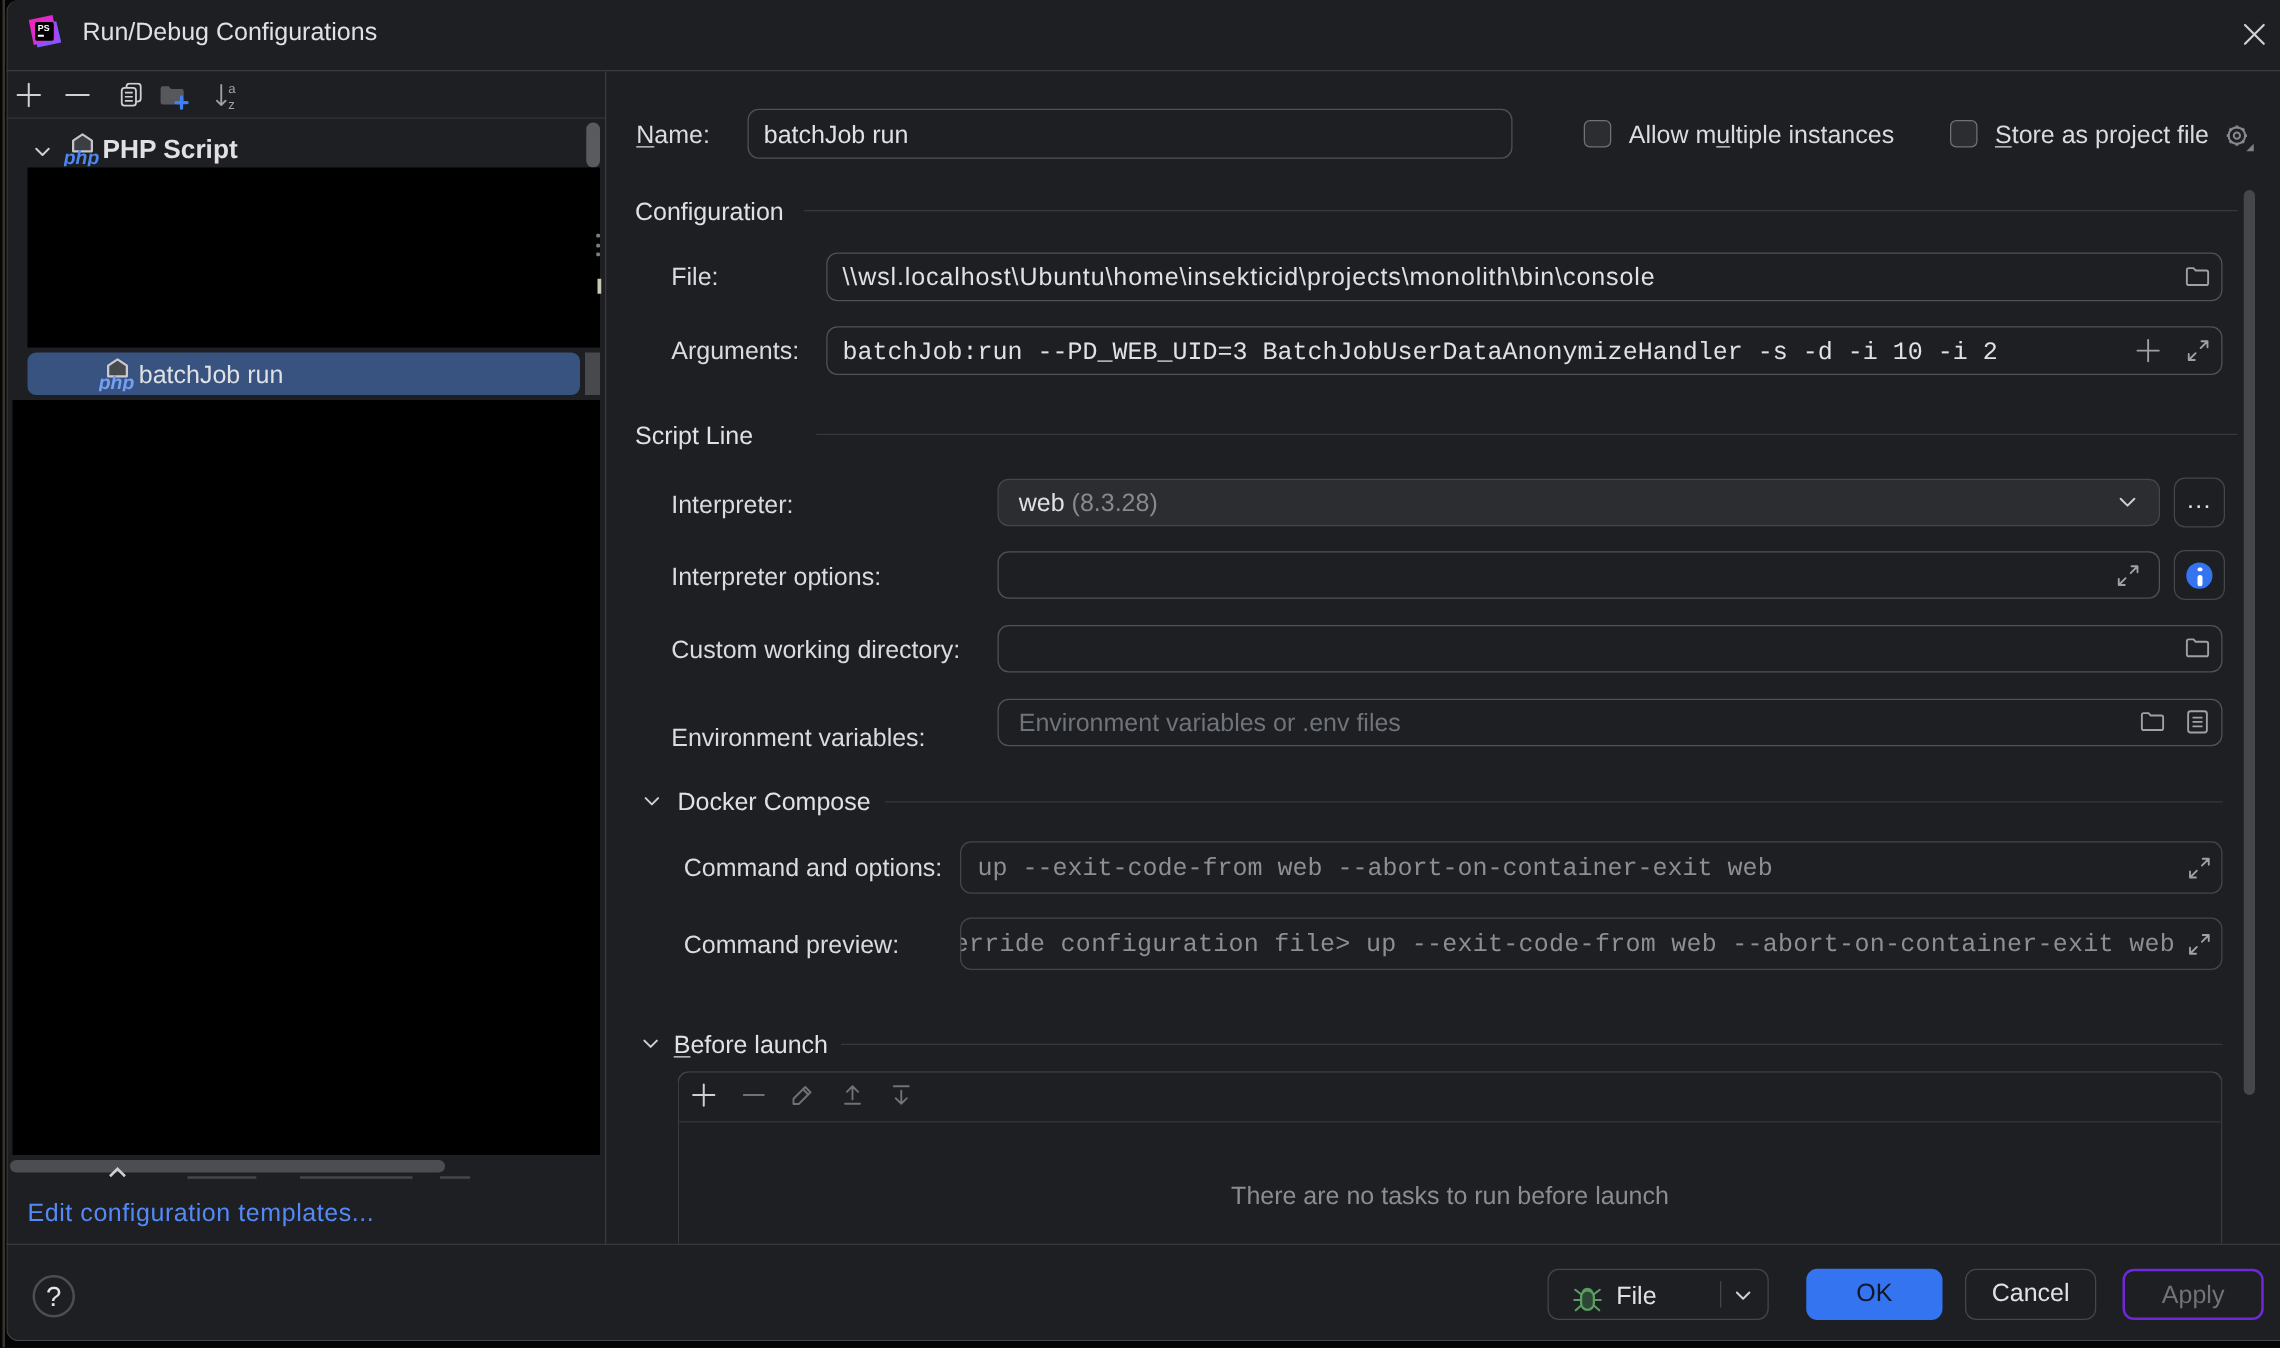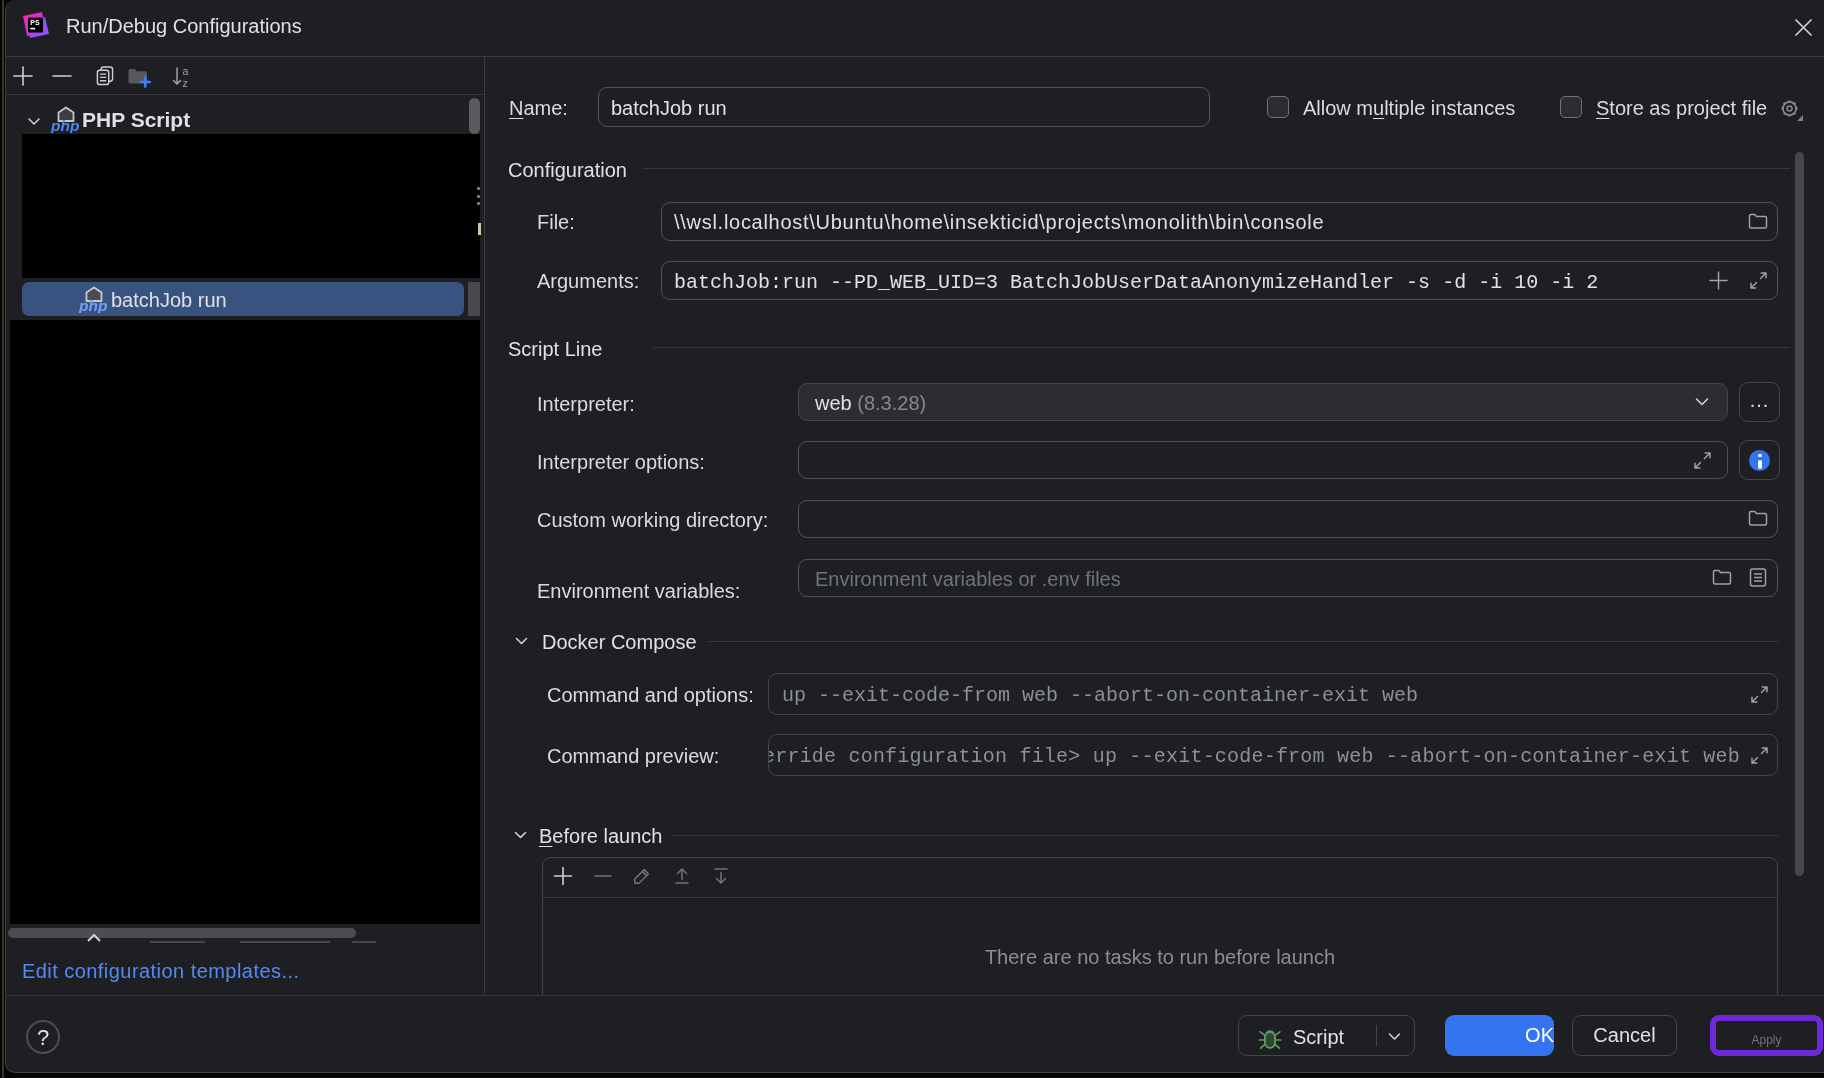--- a/index.html
+++ b/index.html
@@ -222,20 +222,20 @@
 <div class="abs" style="left:1795px;top:152px;width:9px;height:724px;background:#45474b;border-radius:5px;"></div>
 
 <div class="abs" style="left:5px;top:995px;width:1819px;height:1px;background:#36383c;"></div>
 <div class="abs" style="left:26px;top:1020px;width:34px;height:34px;border:2px solid #4b4e53;border-radius:50%;color:#e3e4e6;font-size:22px;text-align:center;line-height:31px;">?</div>
 <div class="abs" style="left:1238px;top:1015px;width:177px;height:41px;border:1px solid #43464b;border-radius:9px;"></div>
 <svg class="abs" style="left:1258px;top:1024px;" width="24" height="30" viewBox="0 0 24 30">
   <path d="M8.4 9 A4.3 4.3 0 0 1 15.6 9" fill="none" stroke="#5d9c63" stroke-width="1.8"></path>
   <rect x="6.9" y="8.2" width="10.2" height="15.6" rx="5.1" fill="#2c4733" stroke="#5d9c63" stroke-width="1.8"></rect>
   <path d="M6.9 11.4 L2.2 7.8 M17.1 11.4 L21.8 7.8 M6.5 16 H1.4 M17.5 16 H22.6 M6.9 20.4 L2.6 24.2 M17.1 20.4 L21.4 24.2" stroke="#5d9c63" stroke-width="1.7" fill="none" stroke-linecap="round"></path>
 </svg>
-<div class="abs" style="left:1293px;top:1026px;font-size:20px;color:#dfe1e5;">Script</div>
+<div class="abs" style="left:1293px;top:1026px;font-size:20px;color:#dfe1e5;">File</div>
 <div class="abs" style="left:1376px;top:1025px;width:1px;height:21px;background:#43464b;"></div>
 <svg class="abs" style="left:1387px;top:1032px;" width="15" height="9" viewBox="0 0 15 9">
   <path d="M2.5 2 L7.5 7 L12.5 2" fill="none" stroke="#ced0d4" stroke-width="1.6" stroke-linecap="round" stroke-linejoin="round"></path>
 </svg>
-<div class="abs" style="left:1445px;top:1015px;width:109px;height:41px;background:#3574f0;border-radius:9px;color:#ffffff;font-size:20px;text-align:right;line-height:41px;">OK</div>
+<div class="abs" style="left:1445px;top:1015px;width:109px;height:41px;background:#3574f0;border-radius:9px;color:#0f172a;font-size:20px;text-align:center;line-height:41px;">OK</div>
 <div class="abs" style="left:1572px;top:1015px;width:105px;height:41px;border:1px solid #43464b;border-radius:9px;color:#dfe1e5;font-size:20px;text-align:center;line-height:39px;">Cancel</div>
-<div class="abs" style="left:1698px;top:1015px;width:113px;height:41px;border:6px solid #6d28d9;border-radius:9px;color:#70747a;font-size:12px;text-align:center;line-height:39px;margin-left:12px;">Apply</div>
+<div class="abs" style="left:1698px;top:1015px;width:113px;height:41px;border:2px solid #6d28d9;border-radius:9px;color:#70747a;font-size:20px;text-align:center;line-height:39px;">Apply</div>
 
 </body></html>

